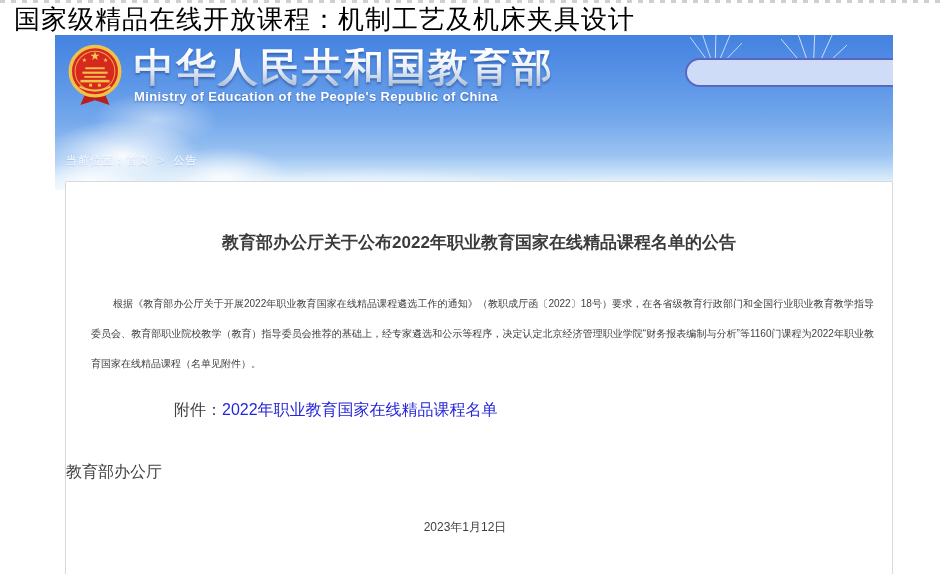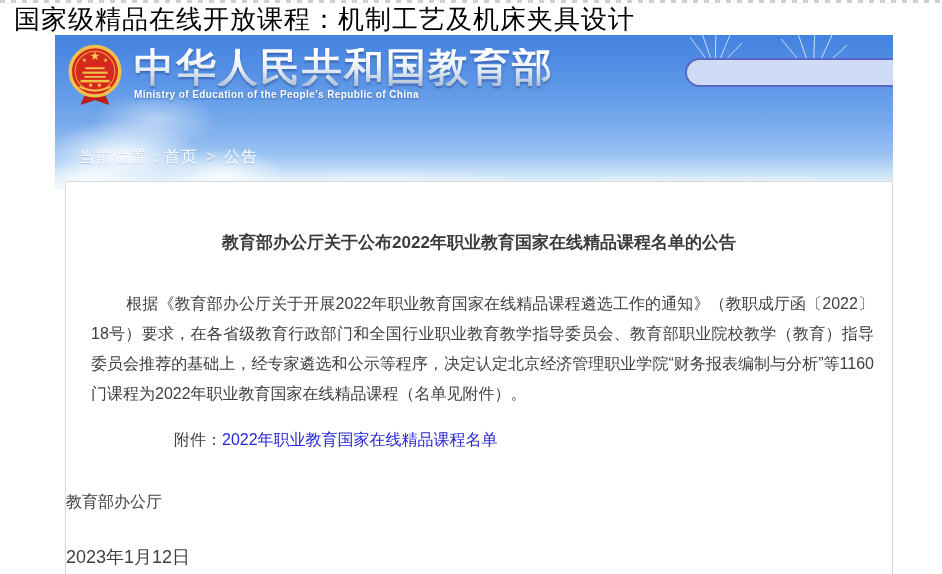--- a/index.html
+++ b/index.html
@@ -28,50 +28,50 @@
            radial-gradient(ellipse 90px 40px  at 12% 55%, rgba(255,255,255,.5),  rgba(255,255,255,0) 70%); }
 
   .emblem { position:absolute; left:12px; top:9px; width:56px; height:64px; z-index:3; }
 
   .site-names { position:absolute; left:79px; top:13px; z-index:3; }
   .site-name-cn { font-size:40px; font-weight:bold; letter-spacing:2px; line-height:38px;
                   background:linear-gradient(180deg,#ffffff 15%,#e8eef7 55%,#aebfd6 100%);
                   -webkit-background-clip:text; background-clip:text;
                   -webkit-text-fill-color:transparent; color:#f0f4fa;
                   filter:drop-shadow(0 2px 1px rgba(36,70,140,.55)); }
-  .site-name-en { margin-top:3px; font-size:10px; font-weight:bold; color:#fdfeff;
+  .site-name-en { margin-top:3px; font-size:13px; font-weight:bold; color:#fdfeff;
                   letter-spacing:.4px; text-shadow:0 1px 2px rgba(36,70,140,.6); }
 
   .search-pill { position:absolute; right:-22px; top:23px; width:230px; height:29px;
                  background:#cedcf8; border:2px solid #5a67c2; border-radius:16px;
                  outline:none; z-index:3; padding:0 14px; font-size:13px; color:#44507a; }
 
   .sparkle { position:absolute; z-index:2; opacity:.85; }
   .sparkle-1 { left:625px; top:-6px; }
   .sparkle-2 { right:40px; top:-10px; }
 
-  .breadcrumb { position:absolute; left:24px; bottom:22px; z-index:4;
-                font-size:16px; color:#fbfdff; letter-spacing:1px;
+  .breadcrumb { position:absolute; left:11px; bottom:22px; z-index:4;
+                font-size:11px; color:#fbfdff; letter-spacing:1px;
                 text-shadow:0 1px 1px rgba(90,130,190,.35); }
   .breadcrumb a { color:#fbfdff; text-decoration:none; cursor:pointer; }
   .breadcrumb .sep { margin:0 8px; color:#eaf2fb; }
 
   
   .content-box { position:relative; z-index:5; margin:-9px 0 0 10px; width:828px; height:402px;
                  background:#ffffff; border:1px solid #d9d9d9; border-bottom:none;
                  border-radius:2px 2px 0 0; }
   .article { padding:48px 18px 0 0; color:#3f3f3f; }
   .article-title { text-align:center; font-size:17px; font-weight:bold; color:#3b3b3b;
                    line-height:26px; padding-left:18px; }
-  .article-para { margin:33px 0 0 25px; font-size:16px; line-height:30px;
+  .article-para { margin:33px 0 0 25px; font-size:10px; line-height:30px;
                   text-align:justify; text-indent:2.2em; color:#404040; }
   .attach-line { margin:22px 0 0 25px; padding-left:83px; font-size:16px; line-height:18px; }
   .attach-line a { color:#2626d9; text-decoration:none; cursor:pointer;text-align:center; }
   .sign-line { margin-top:44px; text-align:left; padding-right:10px; font-size:16px; line-height:18px; }
-  .date-line { margin-top:37px; text-align:left; padding-right:10px; font-size:18px; line-height:18px; }
+  .date-line { margin-top:37px; text-align:center; padding-right:10px; font-size:12px; line-height:18px; }
 </style>
 </head>
 <body>
 
 <div class="top-dash"></div>
 
 <div class="window-title">国家级精品在线开放课程：机制工艺及机床夹具设计</div>
 
 <div class="page">
 

